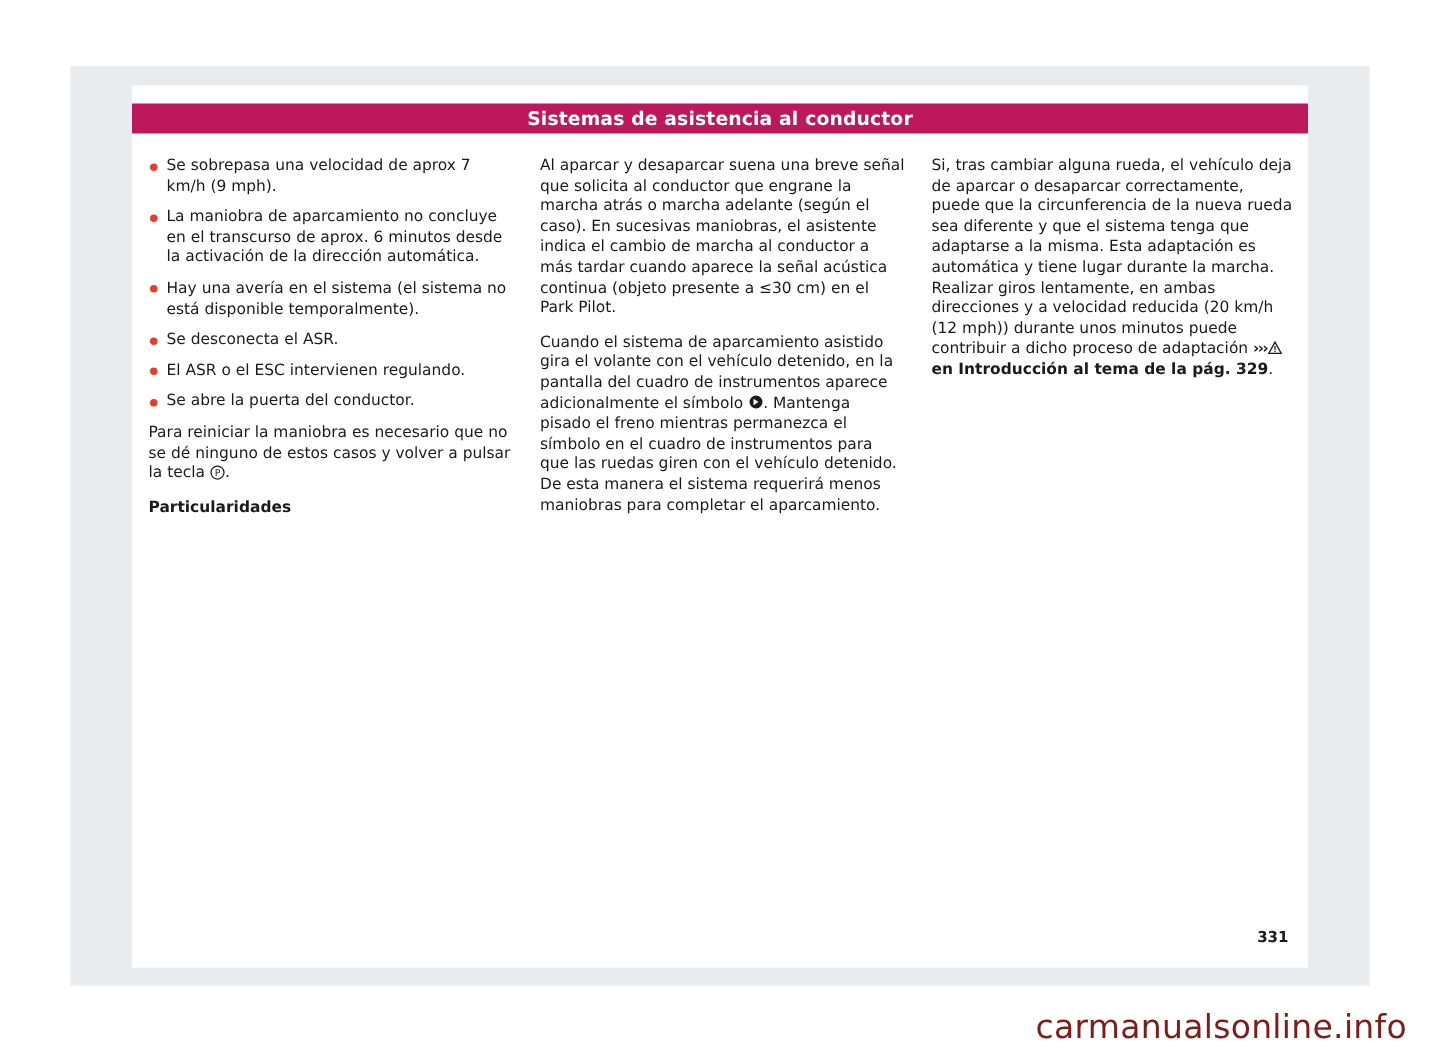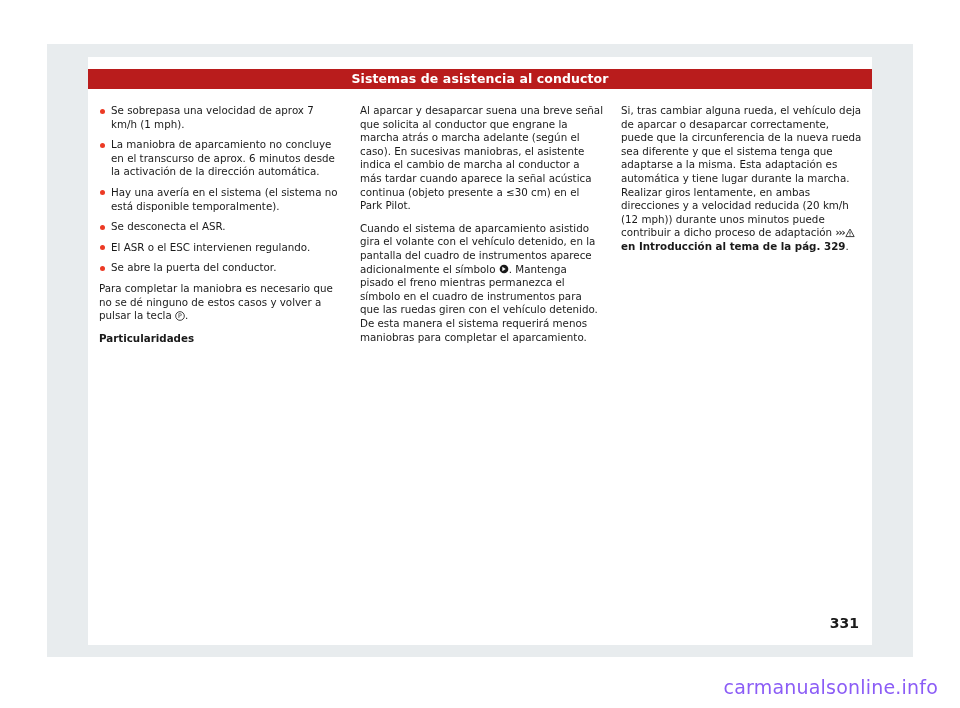--- a/index.html
+++ b/index.html
@@ -34,21 +34,21 @@
     width: 784px;
     height: 588px;
     background: #ffffff;
   }
   .title-bar {
     position: absolute;
     left: 0px;
     top: 12px;
     width: 784px;
     height: 20px;
-    background: #b91c1c;
+    background: #be185d;
     color: #ffffff;
     font-size: 12.5px;
     font-weight: bold;
     text-align: center;
     line-height: 20px;
     letter-spacing: 0.1px;
   }
   .columns {
     position: absolute;
     left: 11px;
@@ -108,56 +108,56 @@
     vertical-align: -1.5px;
     position: relative;
   }
   .icon-pbrake svg, .inline-icon svg {
     display: block;
   }
   .page-number {
     position: absolute;
     right: 13px;
     bottom: 14px;
-    font-size: 14px;
+    font-size: 10px;
     font-weight: bold;
     color: #1a1a1a;
   }
   .watermark {
     position: absolute;
     right: 22px;
     bottom: 10px;
-    font-size: 19px;
-    color: #8b5cf6;
+    font-size: 22px;
+    color: #7f1d1d;
     letter-spacing: 0.2px;
     font-family: "DejaVu Sans", sans-serif;
   }
 </style>
 </head>
 <body>
 
 <div class="page">
   <div class="outer-frame">
     <div class="inner-sheet">
 
       <div class="title-bar">Sistemas de asistencia al conductor</div>
 
       <div class="columns">
 
         <div class="col">
           <ul class="bullet-list">
-            <li>Se sobrepasa una velocidad de aprox 7 km/h (1 mph).</li>
+            <li>Se sobrepasa una velocidad de aprox 7 km/h (9 mph).</li>
             <li>La maniobra de aparcamiento no concluye en el transcurso de aprox. 6 minutos desde la activación de la dirección automática.</li>
             <li>Hay una avería en el sistema (el sistema no está disponible temporalmente).</li>
             <li>Se desconecta el ASR.</li>
             <li>El ASR o el ESC intervienen regulando.</li>
             <li>Se abre la puerta del conductor.</li>
           </ul>
 
-          <p><span>Para completar la maniobra es necesario que no se dé ninguno de estos casos y volver a pulsar la tecla </span><span class="inline-icon"><svg viewBox="0 0 12 12" width="10" height="10">
+          <p><span>Para reiniciar la maniobra es necesario que no se dé ninguno de estos casos y volver a pulsar la tecla </span><span class="inline-icon"><svg viewBox="0 0 12 12" width="10" height="10">
                   <circle cx="6" cy="6" r="5.2" fill="none" stroke="#1a1a1a" stroke-width="1"></circle>
                   <text x="6" y="8.6" font-size="7.5" font-family="DejaVu Sans" text-anchor="middle" fill="#1a1a1a">P</text>
                 </svg></span><span>.</span></p>
 
           <p class="subhead">Particularidades</p>
 
         </div>
 
         <div class="col">
           <p>Al aparcar y desaparcar suena una breve señal que solicita al conductor que engrane la marcha atrás o marcha adelante (según el caso). En sucesivas maniobras, el asistente indica el cambio de marcha al conductor a más tardar cuando aparece la señal acústica continua (objeto presente a ≤30 cm) en el Park Pilot.</p>

